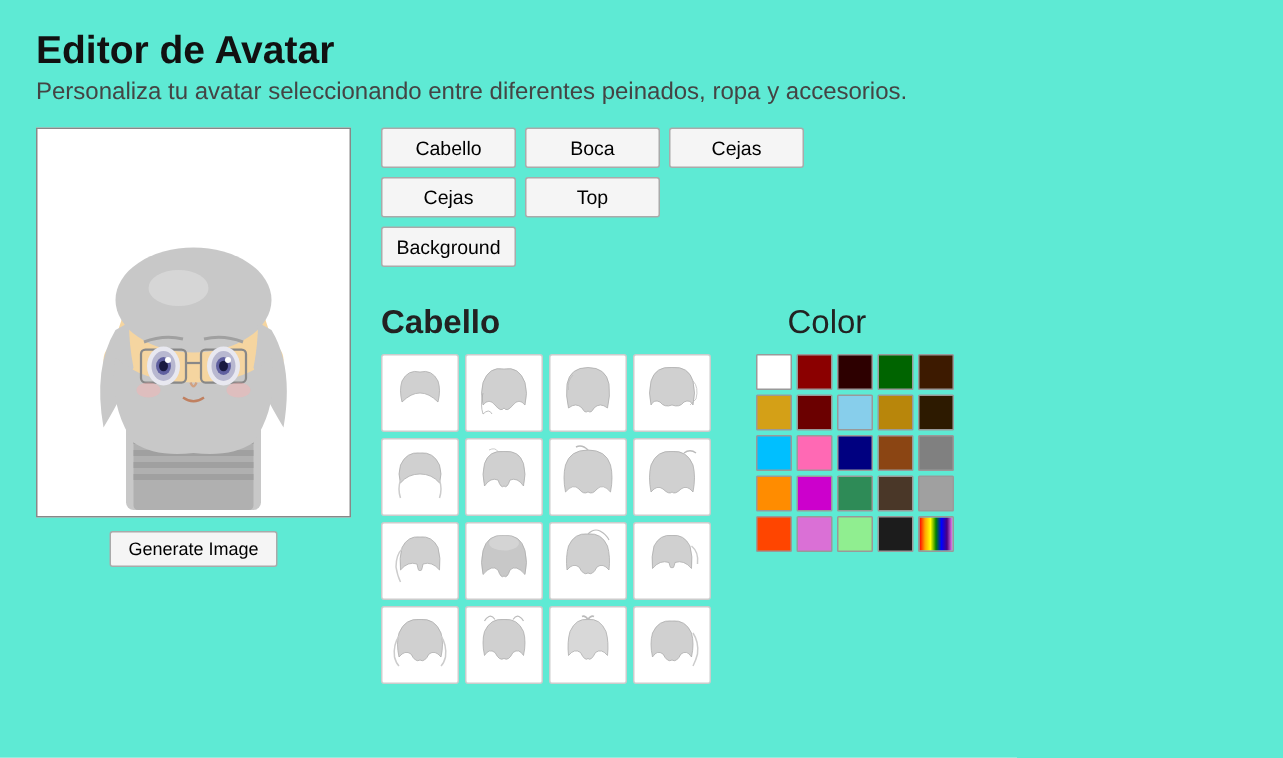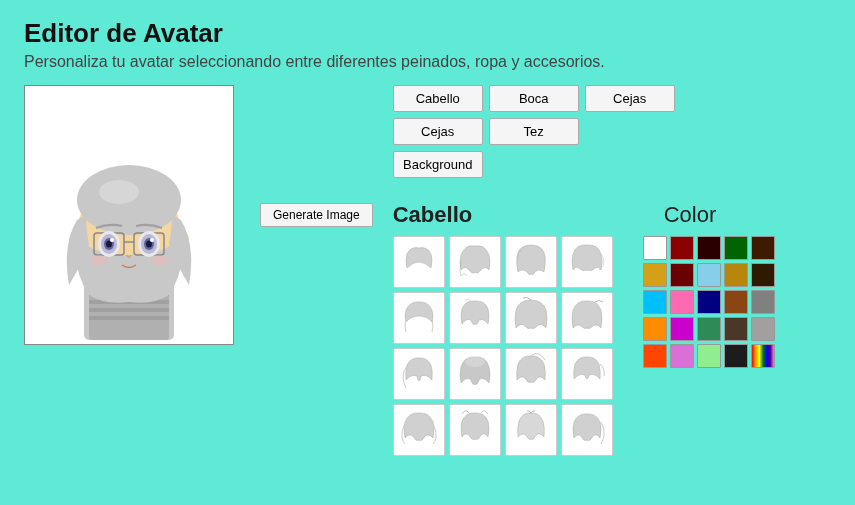--- a/index.html
+++ b/index.html
@@ -28,23 +28,23 @@
       margin-bottom: 14px;
     }
     .main-area {
       display: flex;
       gap: 20px;
       align-items: flex-start;
     }
     
     .avatar-section {
       display: flex;
-      flex-direction: row;
+      flex-direction: column;
       align-items: center;
-      gap: 26px;
+      gap: 9px;
     }
     .avatar-box {
       width: 210px;
       height: 260px;
       border: 1px solid #888;
       background: #fff;
       display: flex;
       align-items: center;
       justify-content: center;
       overflow: hidden;
@@ -213,21 +213,21 @@
       </div>
       <button class="generate-btn">Generate Image</button>
     </div>
 
     <div class="controls-section">
       <div class="category-buttons">
         <button class="cat-btn">Cabello</button>
         <button class="cat-btn">Boca</button>
         <button class="cat-btn">Cejas</button>
         <button class="cat-btn">Cejas</button>
-        <button class="cat-btn">Tez</button>
+        <button class="cat-btn">Top</button>
         <button class="cat-btn wide">Background</button>
       </div>
 
       <div class="bottom-area">
 
         <div class="cabello-section">
           <h2>Cabello</h2>
           <div class="hair-grid">
 
             <div class="hair-item">

